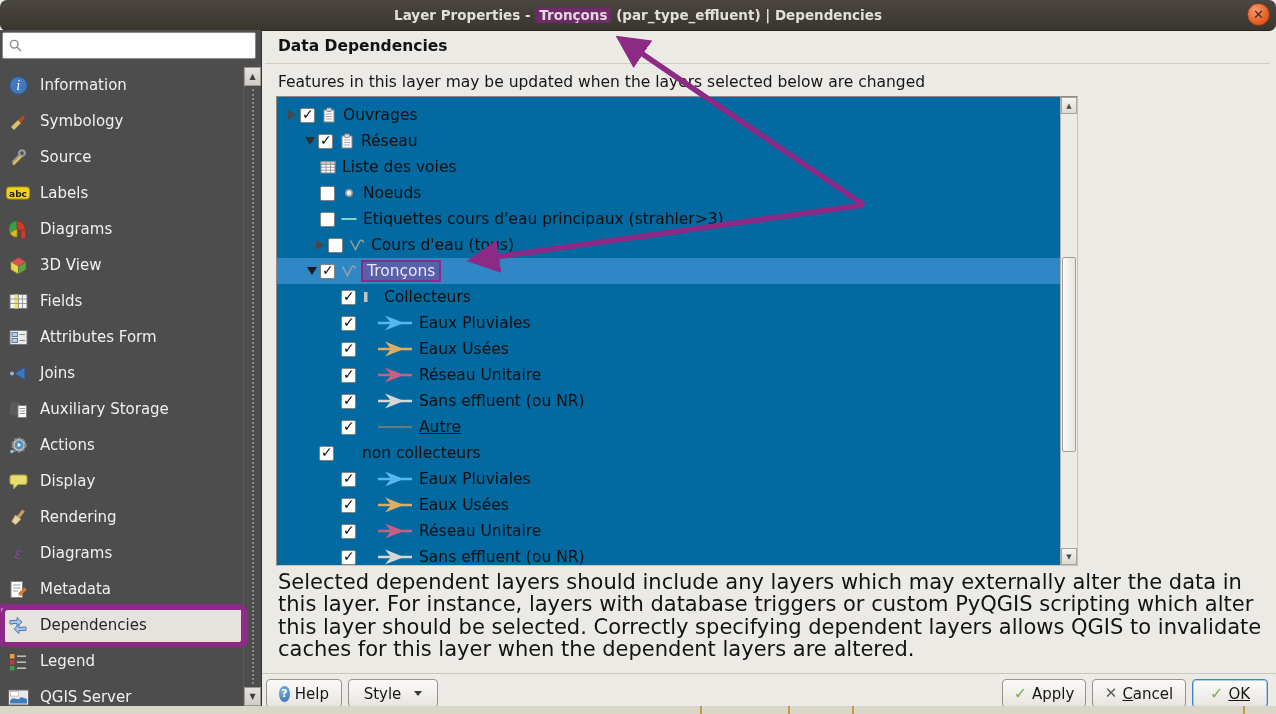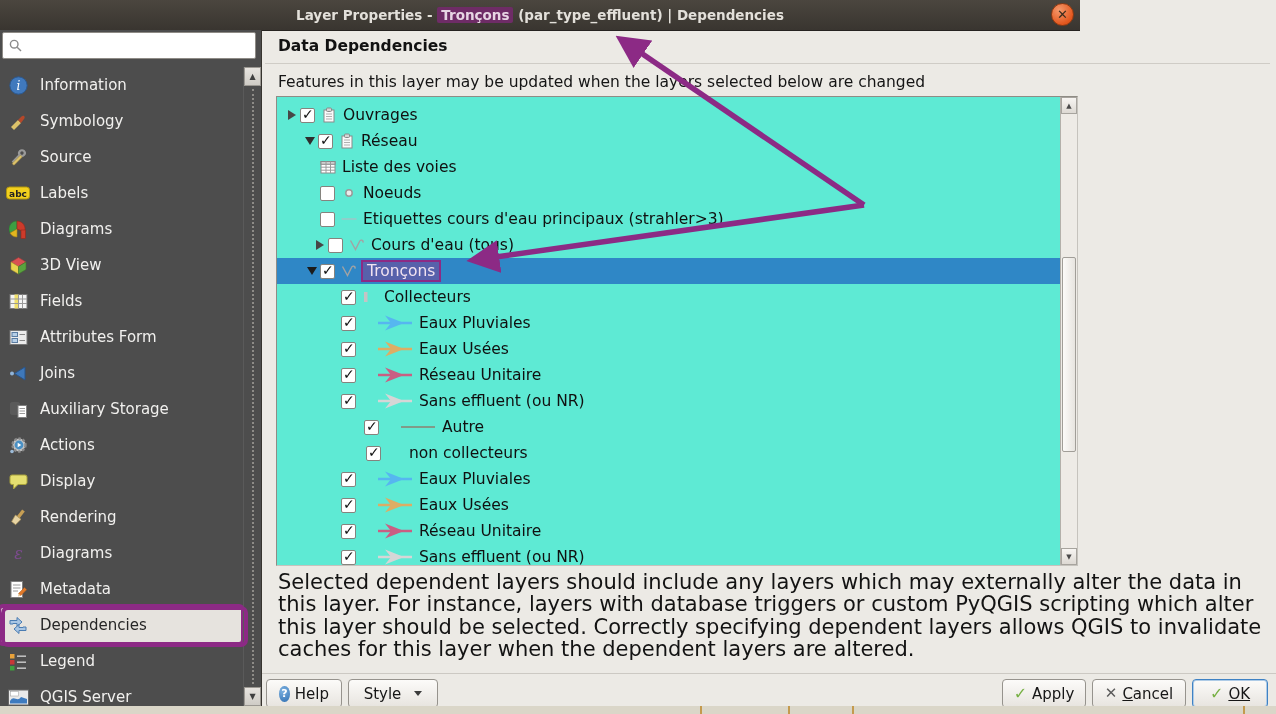--- a/index.html
+++ b/index.html
@@ -3,25 +3,25 @@
 <meta charset="utf-8">
 <style>
   html,body{margin:0;padding:0;}
   body{
     width:1276px;height:714px;position:relative;overflow:hidden;
     background:#eceae5;font-family:"DejaVu Sans",sans-serif;
     -webkit-font-smoothing:antialiased;
   }
   
   .titlebar{
-    position:absolute;left:0;top:0;width:1080px;height:30px;
+    position:absolute;left:0;top:0;width:1276px;height:30px;
     background:linear-gradient(#4b463f,#393530);
     border-bottom:1px solid #262320;
     display:flex;align-items:center;justify-content:center;
-    color:#e3e0da;font-size:13.5px;font-weight:bold;
+    color:#e3e0da;font-size:13.5px;font-weight:bold;border-radius:7px;
   }
   .title-hl{background:#6e2c66;color:#e7d5e4;padding:0 4px;border-radius:2px;}
   .close-btn{
     position:absolute;right:6px;top:3px;width:23px;height:23px;border-radius:50%;
     background:radial-gradient(circle at 35% 30%,#f59a6d,#e3571e 70%,#c84a16);
     border:1px solid #8f3a12;display:flex;align-items:center;justify-content:center;
     color:#3c2b1c;font-size:13px;font-weight:bold;cursor:pointer;box-sizing:border-box;
   }
   
   .sidebar{position:absolute;left:0;top:30px;width:262px;height:676px;background:#4d4d4d;border-right:1px solid #37342f;box-sizing:border-box;}
@@ -33,21 +33,21 @@
   .side-item.selected{background:#e6e3de;color:#262626;border-radius:3px;outline:4px solid #8c2a85;outline-offset:-1px;margin-right:2px;}
   .sicon{width:24px;display:flex;justify-content:center;align-items:center;flex:0 0 auto;}
   .side-scroll{position:absolute;right:0;top:37px;width:18px;height:639px;background:#4d4d4d;border-left:1px solid #5a5a5a;box-sizing:border-box;}
   .side-scroll::before{content:"";position:absolute;left:8px;top:22px;bottom:22px;border-left:2px dotted #8d8b87;}
   .ss-btn{position:absolute;left:0;width:17px;height:19px;background:linear-gradient(#e7e4df,#cfccc6);border:1px solid #9b9892;box-sizing:border-box;color:#3f3f3f;font-size:8px;display:flex;align-items:center;justify-content:center;cursor:pointer;}
   .ss-up{top:0;} .ss-down{bottom:0;}
   
   .heading{position:absolute;left:278px;top:37px;font-size:15.5px;font-weight:bold;color:#121212;}
   .frame-top{position:absolute;left:265px;top:63px;width:1005px;height:1px;background:#cfccc6;}
   .intro{position:absolute;left:278px;top:73px;font-size:15.5px;color:#151515;}
-  .tree{position:absolute;left:276px;top:96px;width:802px;height:470px;background:#5eead4;border:1px solid;border-color:#8f8c85 #c6c3bd #c6c3bd #8f8c85;box-sizing:border-box;overflow:hidden;}
+  .tree{position:absolute;left:276px;top:96px;width:802px;height:470px;background:#0369a1;border:1px solid;border-color:#8f8c85 #c6c3bd #c6c3bd #8f8c85;box-sizing:border-box;overflow:hidden;}
   .tree-rows{position:absolute;left:0;top:0;width:967px;padding-top:5px;}
   .trow{height:26px;display:flex;align-items:center;font-size:15.5px;color:#101010;cursor:default;}
   .trow.selected{background:#2f87c6;color:#fff;}
   .exp{width:17px;flex:0 0 auto;display:flex;align-items:center;justify-content:center;}
   .exp .tri-r{width:0;height:0;border-left:8px solid #474747;border-top:5px solid transparent;border-bottom:5px solid transparent;}
   .exp .tri-d{width:0;height:0;border-top:8px solid #2e2e2e;border-left:5px solid transparent;border-right:5px solid transparent;}
   .trow.selected .exp .tri-d{border-top-color:#1b1b1b;}
   .cb{width:15px;height:15px;background:#fff;border:1px solid #85837e;border-radius:2px;box-sizing:border-box;flex:0 0 auto;margin-right:6px;position:relative;cursor:pointer;}
   .cb.checked::after{content:"✓";position:absolute;left:1px;top:-3px;font-size:14px;font-weight:bold;color:#111;}
   .ticon{display:flex;align-items:center;justify-content:center;margin-right:6px;flex:0 0 auto;}
@@ -442,31 +442,31 @@
         <span class="exp"></span>
         <span class="cb checked"></span>
         <span class="ticon wide">
           <svg width="36" height="18" viewBox="0 0 36 18">
             <line x1="1" y1="9" x2="35" y2="9" stroke="#d6d6d6" stroke-width="2.6"></line>
             <path d="M8,1.5 L27,9 L8,16.5 L14,9 Z" fill="#d6d6d6"></path>
           </svg>
         </span>
         <span class="">Sans effluent (ou NR)</span>
       </div>
-      <div class="trow" style="padding-left: 70px;">
+      <div class="trow" style="padding-left: 47px; text-decoration: underline;">
         <span class="exp"></span>
         <span class="cb checked"></span>
         <span class="ticon wide">
           <svg width="36" height="18" viewBox="0 0 36 18">
             <line x1="1" y1="9" x2="35" y2="9" stroke="#8c8070" stroke-width="1.6"></line>
           </svg>
         </span>
         <span class="">Autre</span>
       </div>
-      <div class="trow" style="padding-left: 72px;">
+      <div class="trow" style="padding-left: 25px;">
         <span class="exp"></span>
         <span class="cb checked"></span>
         <span class="ticon slot16"></span>
         <span class="">non collecteurs</span>
       </div>
       <div class="trow" style="padding-left: 47px;">
         <span class="exp"></span>
         <span class="cb checked"></span>
         <span class="ticon wide">
           <svg width="36" height="18" viewBox="0 0 36 18">

